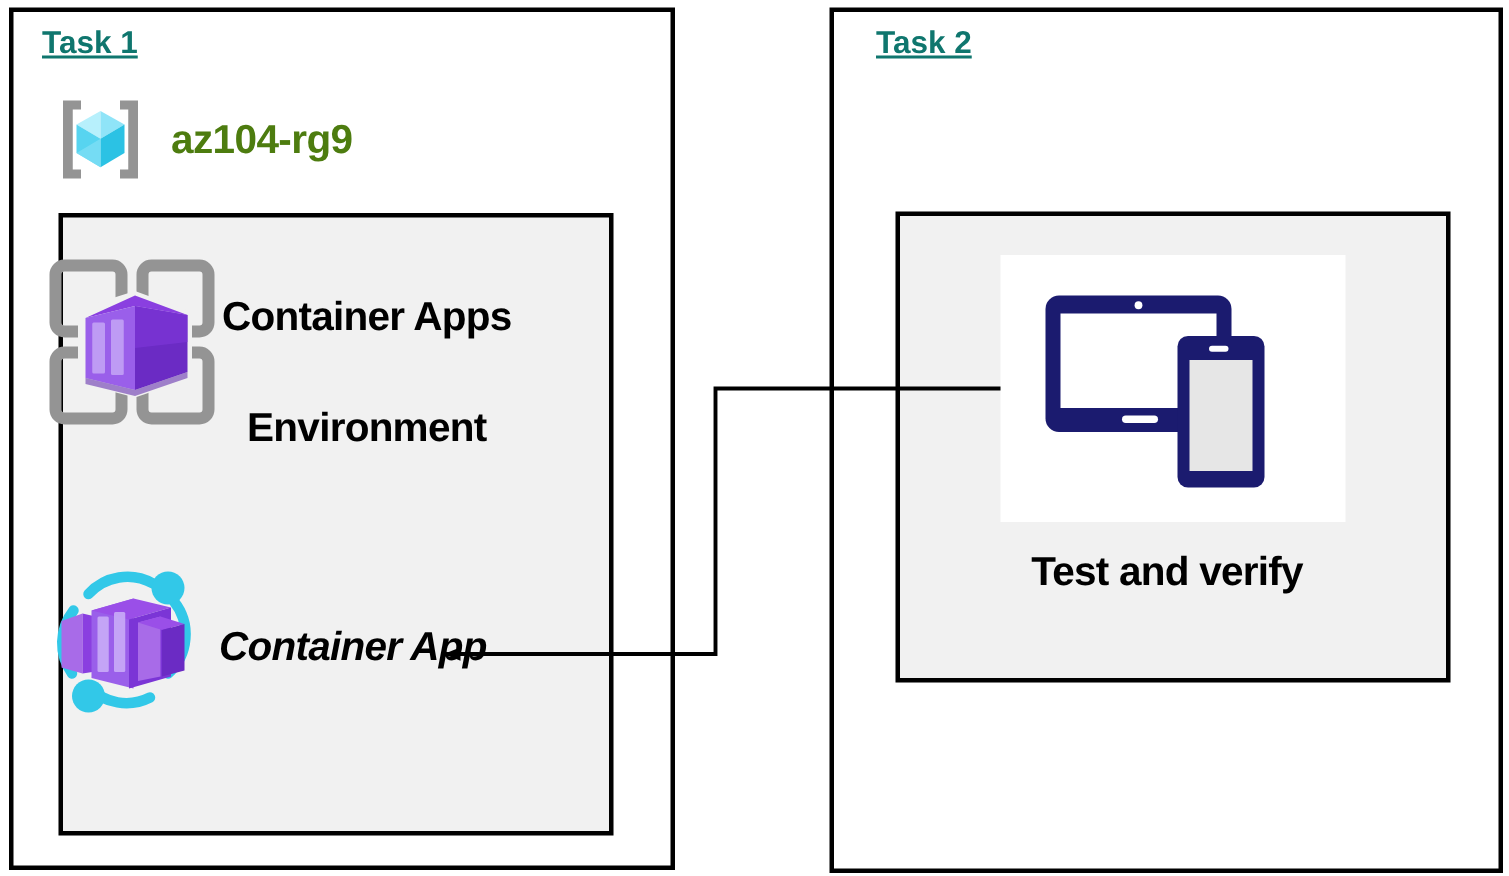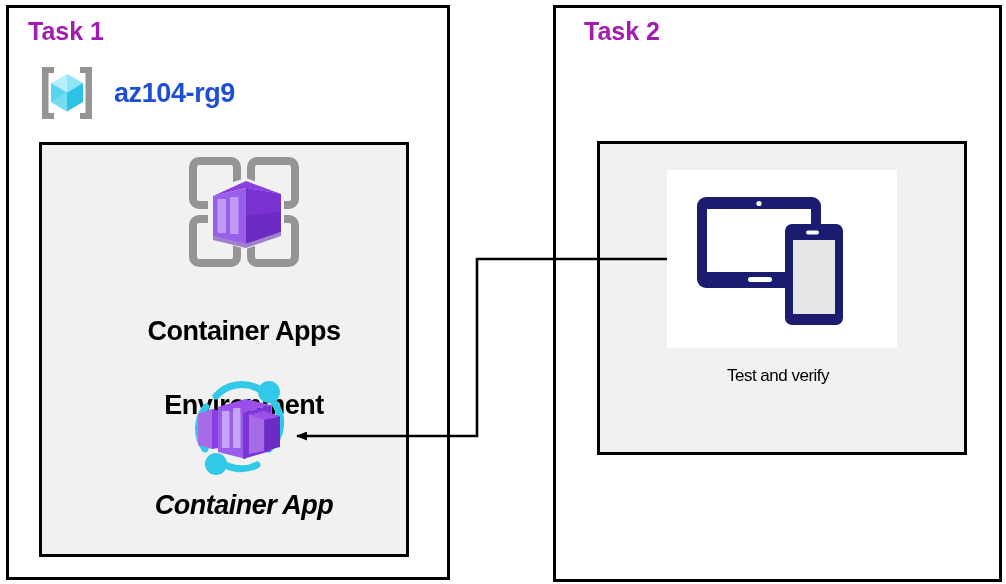--- a/index.html
+++ b/index.html
@@ -26,25 +26,26 @@
     position: absolute;
     background: #ffffff;
     border: 3px solid #000000;
     box-sizing: border-box;
   }
   #task1-panel { left: 6px;   top: 5px; width: 444px; height: 575px; }
   #task2-panel { left: 553px; top: 5px; width: 449px; height: 577px; }
 
   .task-title {
     position: absolute;
-    font-size: 25px;
-    font-weight: bold;
-    color: #a21caf;
+    font-size: 21px;
+    font-weight: bold;
+    color: #0f766e;
     letter-spacing: 0px;
     white-space: nowrap;
+    text-decoration: underline;
   }
   #task1-title { left: 28px;  top: 17px; }
   #task2-title { left: 584px; top: 17px; text-align: right; }
 
   
   .inner-box {
     position: absolute;
     background: #F1F1F1;
     border: 3px solid #000000;
     box-sizing: border-box;
@@ -57,33 +58,33 @@
     position: absolute;
     left: 36px;
     top: 62px;
     display: flex;
     align-items: center;
     gap: 16px;
   }
   #rg-label {
     font-size: 27px;
     font-weight: bold;
-    color: #1d4ed8;
+    color: #4d7c0f;
     white-space: nowrap;
     letter-spacing: -0.4px;
   }
 
   
   .resource-block {
     position: absolute;
     display: flex;
-    flex-direction: column;
+    flex-direction: row;
     align-items: center;
     width: 410px;
-    left: 39px;
+    left: 28px;
   }
   #cae-block { top: 152px; }
   #capp-block { top: 375px; font-style: italic; }
 
   .resource-label {
     font-size: 27px;
     font-weight: bold;
     color: #000000;
     text-align: center;
     line-height: 37px;
@@ -103,22 +104,22 @@
     display: flex;
     align-items: center;
     justify-content: center;
   }
   #tv-label {
     position: absolute;
     left: 597px;
     top: 366px;
     width: 362px;
     text-align: center;
-    font-size: 17px;
-    font-weight: normal;
+    font-size: 27px;
+    font-weight: bold;
     color: #000000;
     letter-spacing: -0.5px;
   }
 
   
   #connector {
     position: absolute;
     left: 0; top: 0;
     width: 1006px; height: 584px;
     pointer-events: none;

